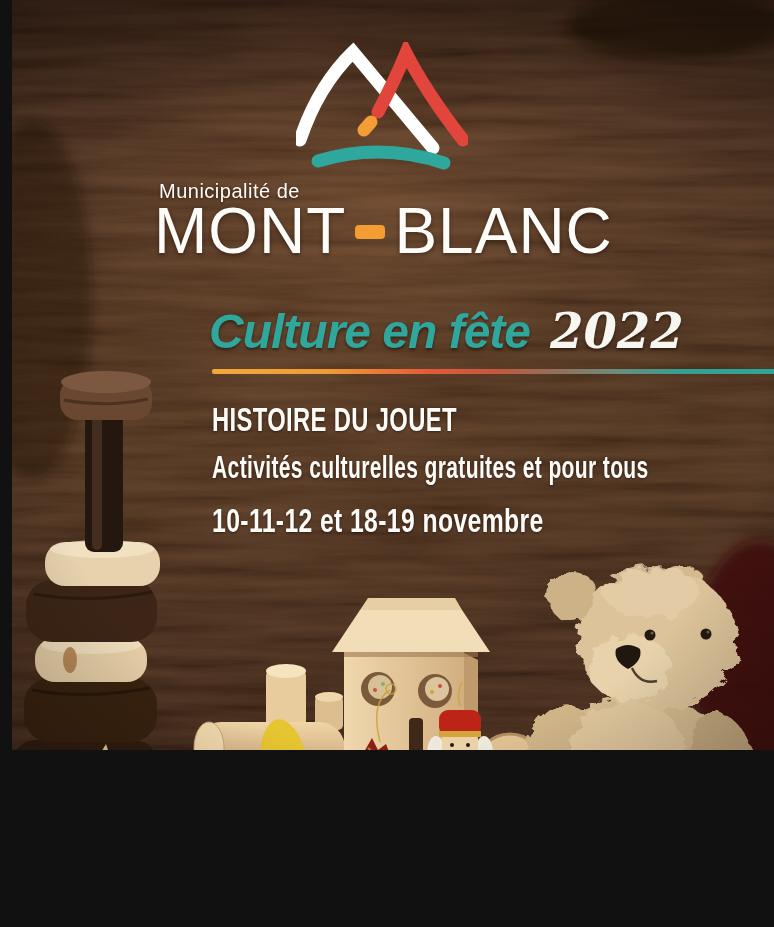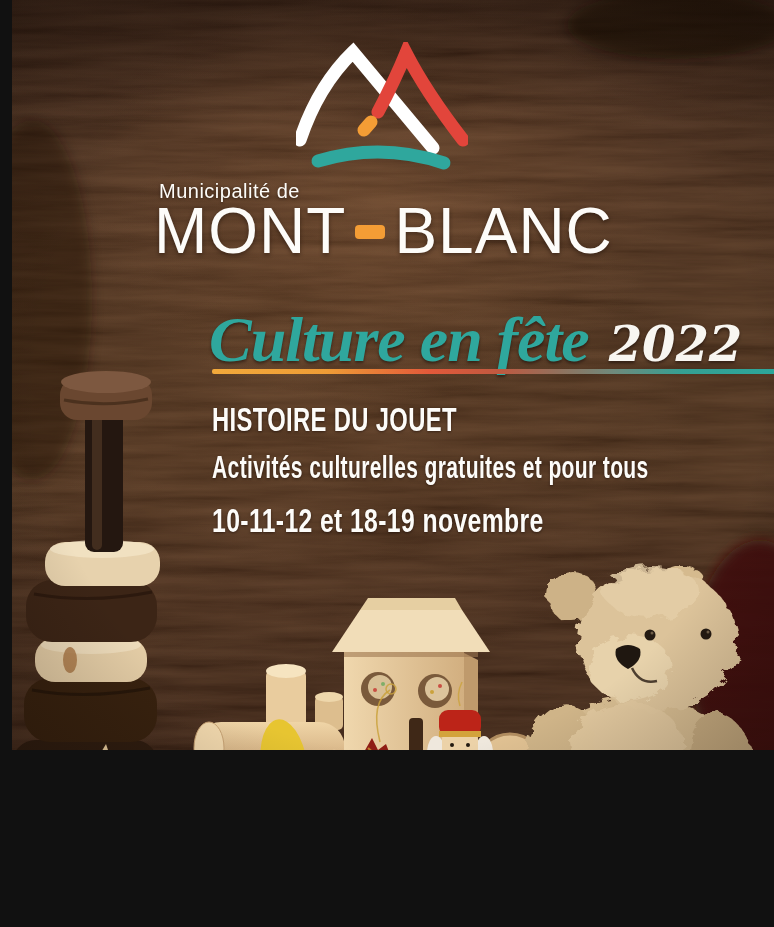--- a/index.html
+++ b/index.html
@@ -22,22 +22,22 @@
       radial-gradient(90% 75% at 50% 42%, rgba(0,0,0,0) 52%, rgba(12,5,2,.52) 100%);
   }
   .txt{position:absolute;z-index:2;color:#fdfcf9;white-space:nowrap;}
   .muni{left:147px;top:180px;font-size:20px;font-weight:500;letter-spacing:.5px;
         text-shadow:0 1px 3px rgba(20,8,4,.5);}
   .montblanc{left:142px;top:199px;font-size:64px;font-weight:400;letter-spacing:1px;
         line-height:1;text-shadow:0 2px 4px rgba(20,8,4,.45);}
   .montblanc .dash{display:inline-block;width:30px;height:14px;border-radius:4px;
         background:#F49D35;margin:0 9px;vertical-align:middle;transform:translateY(-4px);}
   .scriptline{left:197px;top:303px;display:flex;align-items:baseline;gap:20px;}
-  .script{font-family:Liberation Serif, serif;font-style:italic;font-weight:700;
-        font-size:64px;color:#2FA79D;letter-spacing:-1px;
+  .script{font-family:Liberation Sans, sans-serif;font-style:italic;font-weight:700;
+        font-size:48px;color:#2FA79D;letter-spacing:-1px;
         text-shadow:0 2px 3px rgba(15,6,3,.5);}
   .year{font-family:"DejaVu Serif",serif;font-style:italic;font-weight:700;
         font-size:48px;color:#f8f6f1;text-shadow:0 2px 3px rgba(15,6,3,.5);}
   .grad-line{position:absolute;z-index:2;left:200px;top:369px;width:574px;height:5px;
         border-radius:2px;
         background:linear-gradient(90deg,#F2A93B 0%,#EE9C36 20%,#E3593A 38%,#C05940 50%,
                    #93705c 60%,#6f8a7c 70%,#35a093 82%,#2BA79B 100%);}
   .cond{transform-origin:left center;font-weight:700;text-shadow:0 1px 3px rgba(20,8,4,.55);}
   .histoire{left:200px;top:400px;font-size:34px;transform:scaleX(.70);letter-spacing:.5px;}
   .activites{left:200px;top:450px;font-size:31px;transform:scaleX(.68);letter-spacing:.5px;}

